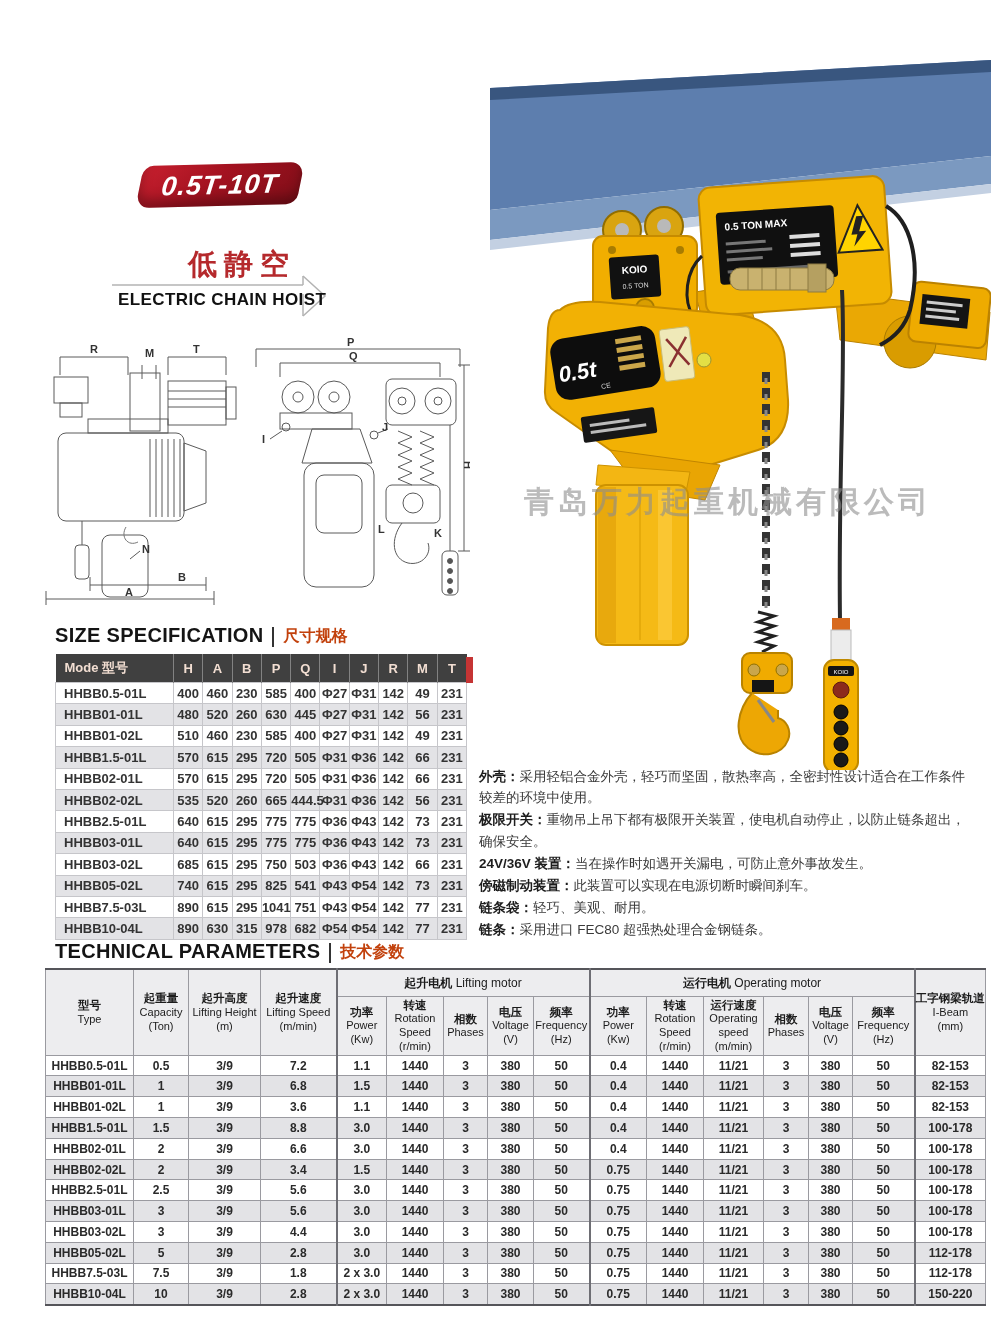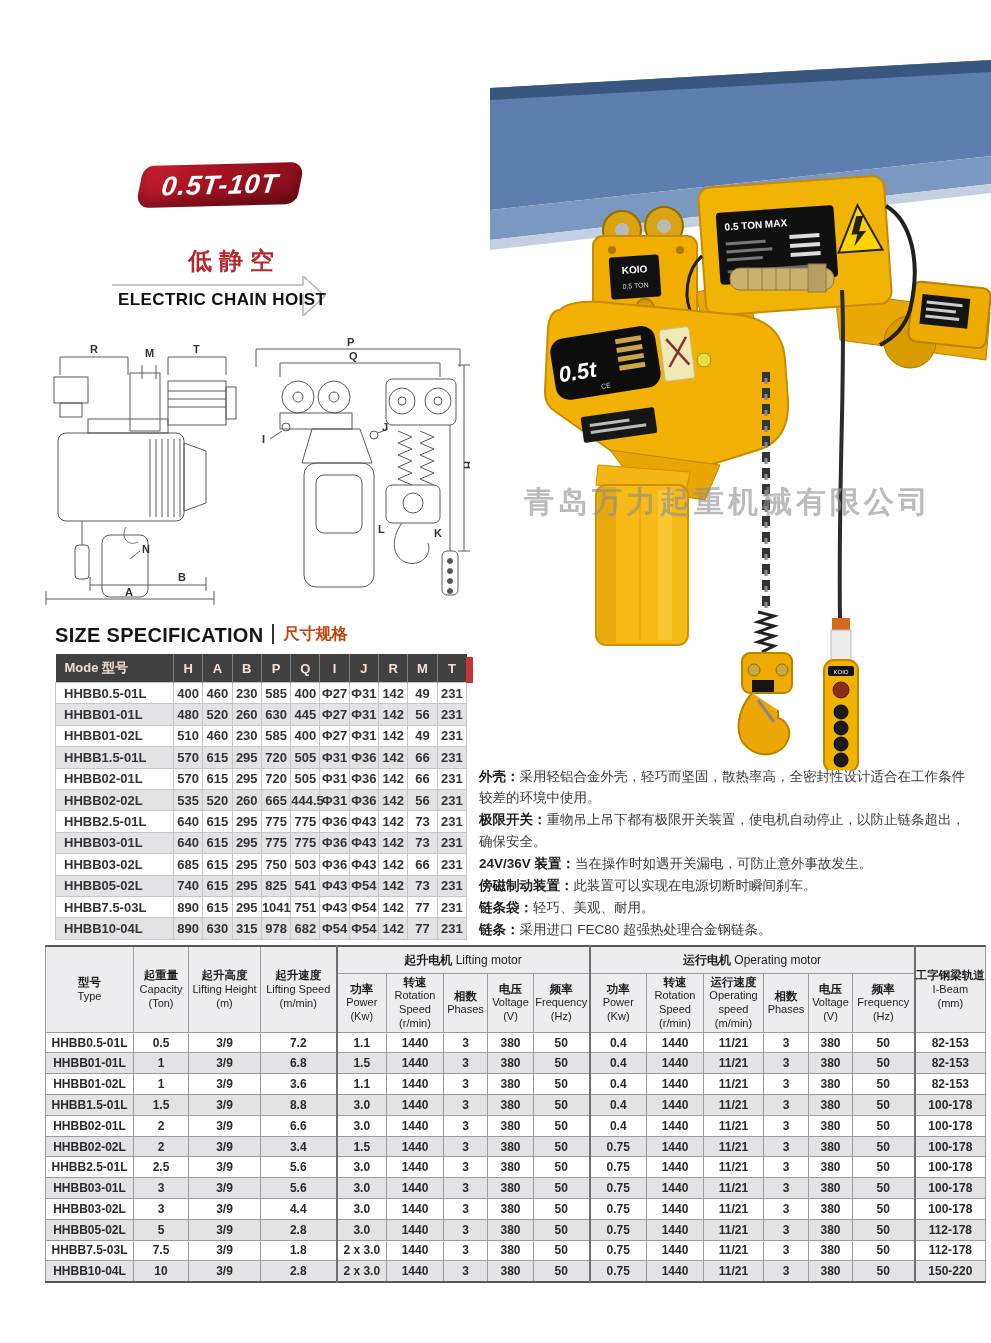--- a/index.html
+++ b/index.html
@@ -9,34 +9,34 @@
   
   .badge{position:absolute;left:140px;top:164px;width:160px;height:42px;
          background:linear-gradient(135deg,#c8202f 0%,#a31220 45%,#7f0e18 100%);
          transform:skewX(-13deg) rotate(-1.5deg);border-radius:10px 14px 10px 14px;
          box-shadow:inset 0 -8px 12px rgba(0,0,0,.28);
          display:flex;align-items:center;justify-content:center;}
   .badge span{transform:skewX(5deg);color:#fff;font-weight:bold;font-style:italic;
               font-size:27px;letter-spacing:1px;}
 
   
-  .cn-title{position:absolute;left:188px;top:245px;font-size:24px;font-weight:bold;
+  .cn-title{position:absolute;left:188px;top:245px;font-size:29px;font-weight:bold;
             color:#b5292c;letter-spacing:7px;white-space:nowrap;}
   .arrow-wrap{position:absolute;left:110px;top:246px;width:228px;height:76px;}
   .arrow-wrap svg{position:absolute;left:0;top:0;}
   .en-title{position:absolute;left:8px;top:44px;font-size:17px;font-weight:800;
             letter-spacing:.4px;color:#111;white-space:nowrap;text-align:center;}
 
   
   .drawings{position:absolute;left:30px;top:335px;width:440px;height:292px;}
   .drawings text{font-size:11px;font-weight:bold;fill:#333;font-family:"Liberation Sans",sans-serif;}
   .photo{position:absolute;left:490px;top:60px;width:501px;height:710px;}
 
   
-  .sec-head{display:flex;align-items:flex-start;gap:9px;}
+  .sec-head{display:flex;align-items:flex-end;gap:9px;}
   .sec-head .en{font-size:20px;font-weight:800;color:#141414;letter-spacing:.3px;white-space:nowrap;}
   .sec-head .vbar{width:2px;height:20px;background:#333;}
   .sec-head .cn{font-size:16px;font-weight:bold;color:#c2410c;white-space:nowrap;}
 
   
   .size-section{position:absolute;left:55px;top:624px;width:412px;}
   .size-section table{width:100%;border-collapse:collapse;margin-top:7px;table-layout:fixed;}
   .size-section thead th{background:#404040;color:#f2ded2;font-size:13px;font-weight:bold;
                          height:26px;border-left:1px solid rgba(255,255,255,.35);}
   .size-section thead th:first-child{border-left:none;text-align:left;padding-left:9px;}
@@ -521,20 +521,25 @@
   <div class="features" id="features">
       <p class="feature"><b>外壳：</b><span>采用轻铝合金外壳，轻巧而坚固，散热率高，全密封性设计适合在工作条件较差的环境中使用。</span></p>
       <p class="feature"><b>极限开关：</b><span>重物吊上吊下都有极限开关装置，使电机自动停止，以防止链条超出，确保安全。</span></p>
       <p class="feature"><b>24V/36V 装置：</b><span>当在操作时如遇开关漏电，可防止意外事故发生。</span></p>
       <p class="feature"><b>傍磁制动装置：</b><span>此装置可以实现在电源切断时瞬间刹车。</span></p>
       <p class="feature"><b>链条袋：</b><span>轻巧、美观、耐用。</span></p>
       <p class="feature"><b>链条：</b><span>采用进口 FEC80 超强热处理合金钢链条。</span></p>
     </div>
 
   <div class="tech-section">
+    <div class="sec-head">
+      <span class="en">TECHNICAL PARAMETERS</span>
+      <span class="vbar"></span>
+      <span class="cn">技术参数</span>
+    </div>
     <table>
       <colgroup id="tech-cols">
           <col style="width: 88px;">
           <col style="width: 55px;">
           <col style="width: 72px;">
           <col style="width: 76px;">
           <col style="width: 50px;">
           <col style="width: 57px;">
           <col style="width: 44px;">
           <col style="width: 46px;">

